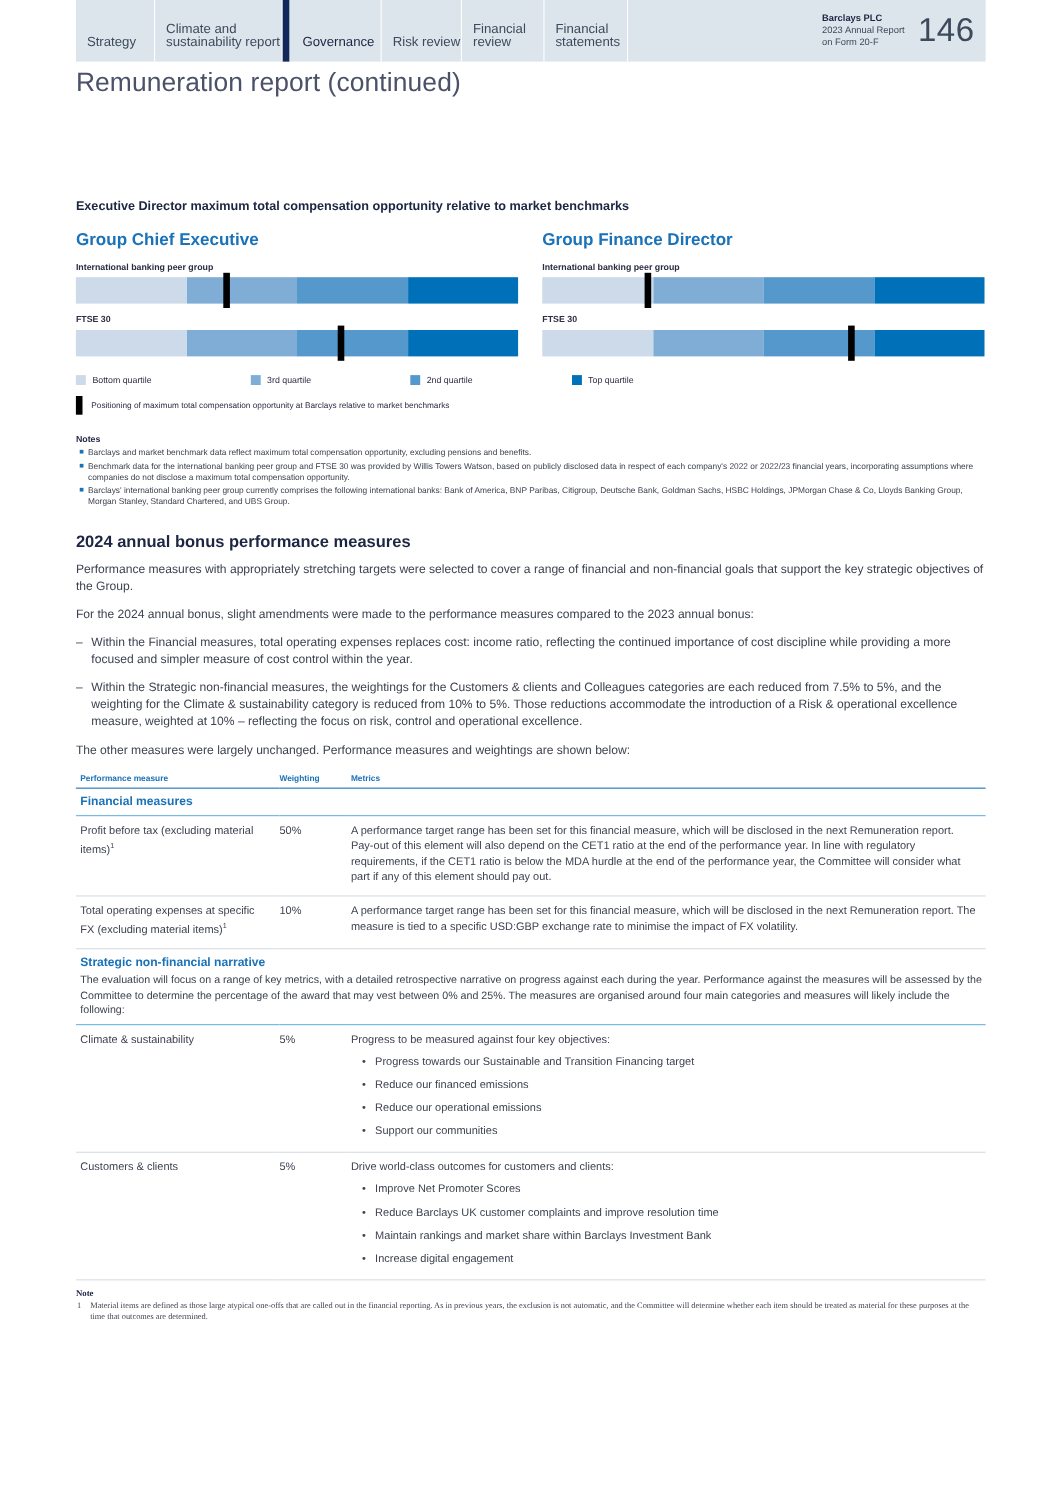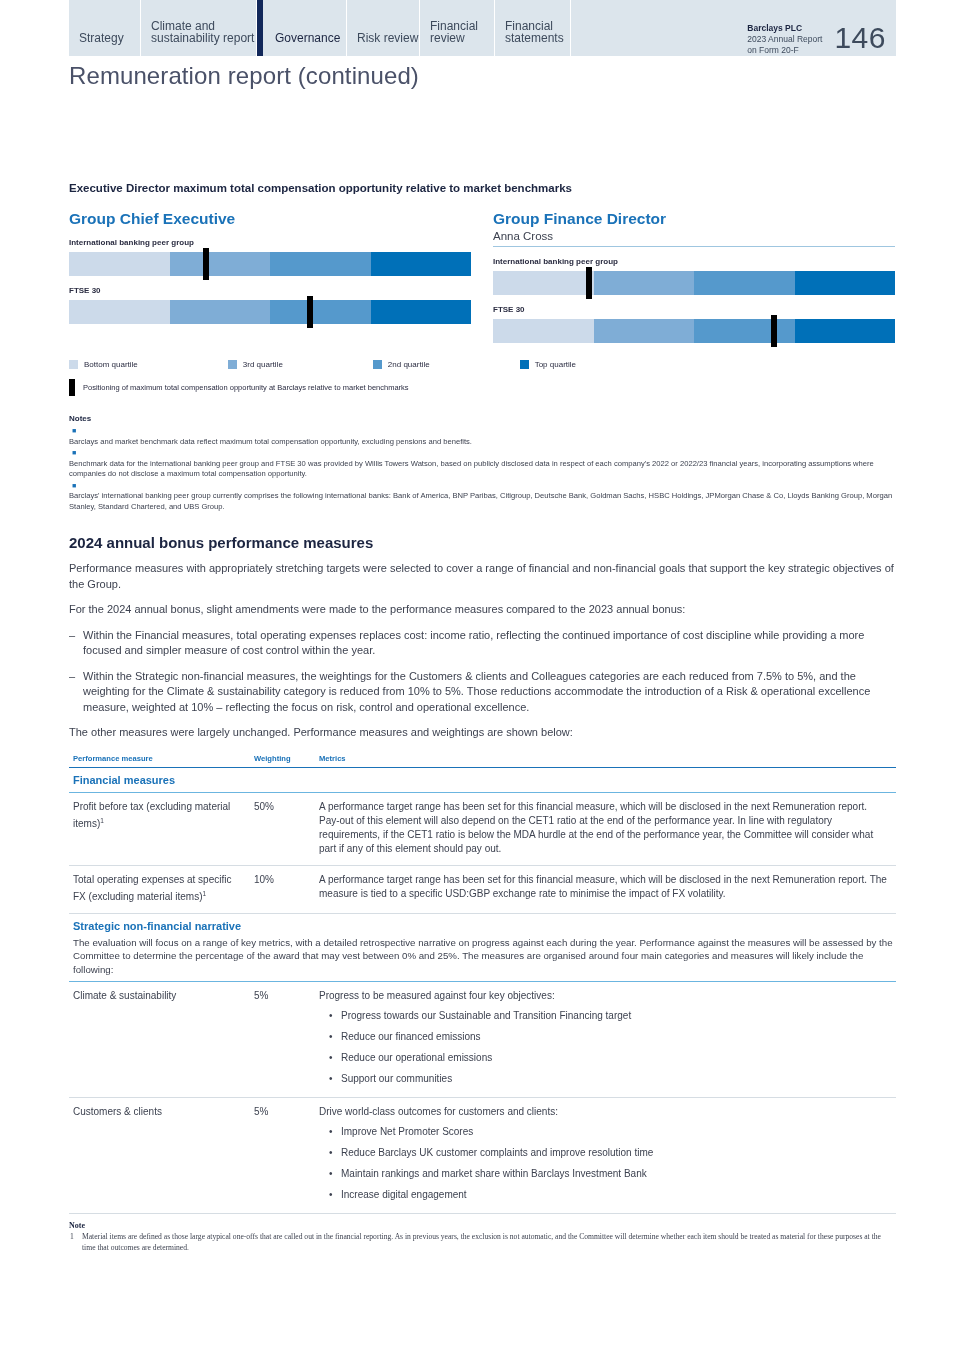--- a/index.html
+++ b/index.html
@@ -54,23 +54,23 @@
   .nav-tab-w5 { width: 75px; }
   .nav-tab-w6 { width: 76px; }
   .nav-spacer {
     flex: 1;
     height: 56px;
     border-right: none;
   }
   .nav-right {
     position: absolute;
     right: 10px;
-    top: 20px;
-    display: flex;
-    align-items: center;
+    top: 8px;
+    display: flex;
+    align-items: flex-end;
   }
   .nav-right-text {
     text-align: left;
     font-size: 8.5px;
     line-height: 11px;
     color: #3d4a5c;
     padding-top: 3px;
   }
   .nav-right-text .strong {
     font-weight: bold;
@@ -192,21 +192,20 @@
     font-weight: bold;
     color: #1c2541;
     margin-bottom: 3px;
   }
   .note-li {
     display: flex;
     font-size: 7.6px;
     line-height: 10.5px;
     color: #3d4250;
     margin-bottom: 1px;
-    flex-direction: column;
   }
   .note-bullet {
     width: 11px;
     flex: none;
     color: #1a72b8;
     font-size: 7px;
     padding-left: 3px;
     box-sizing: border-box;
   }
 
@@ -371,21 +370,20 @@
         <div class="qseg" style="background: rgb(204, 218, 234);"></div>
         <div class="qseg" style="background: rgb(127, 173, 214);"></div>
         <div class="qseg" style="background: rgb(85, 153, 204);"></div>
         <div class="qseg" style="background: rgb(0, 112, 184);"></div>
         <div class="qmarker" style="left: 60%;"></div>
       </div>
     </div>
 
     <div class="col">
       <div class="exec-role">Group Finance Director</div>
-      <div class="exec-name">Anna Cross</div>
 
       <div class="bar-label">International banking peer group</div>
       <div class="qbar">
         <div class="qseg" style="background: rgb(204, 218, 234);"></div>
         <div class="qseg" style="background: rgb(127, 173, 214);"></div>
         <div class="qseg" style="background: rgb(85, 153, 204);"></div>
         <div class="qseg" style="background: rgb(0, 112, 184);"></div>
         <div class="qmarker" style="left: 24%;"></div>
       </div>
 

